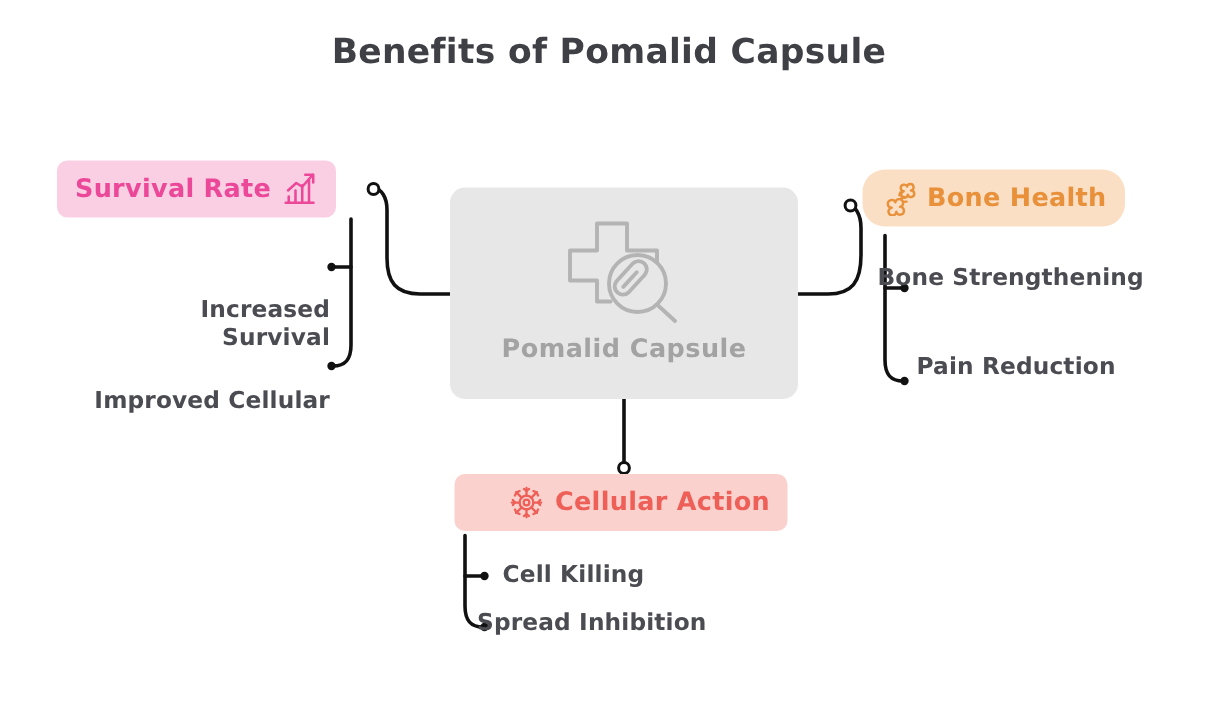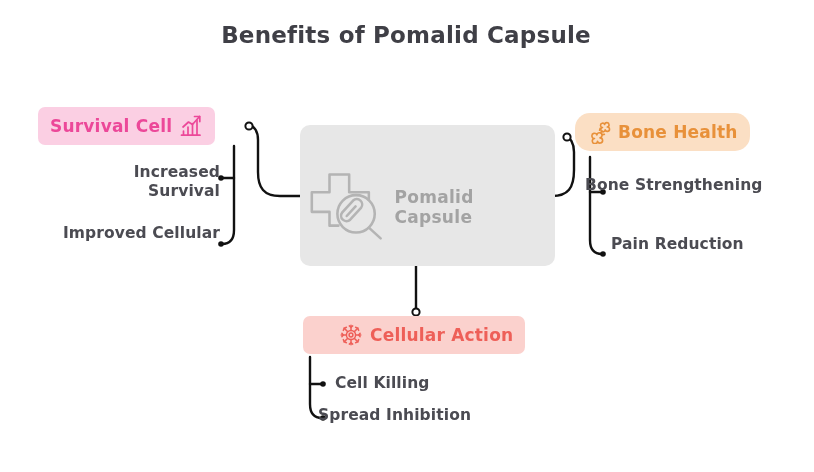--- a/index.html
+++ b/index.html
@@ -45,26 +45,26 @@
     width: 814px;
     height: 472px;
     pointer-events: none;
   }
 
   
   .center-node {
     position: absolute;
     left: 300px;
     top: 125px;
-    width: 255px;
+    width: 232px;
     height: 141px;
     background: #e7e7e7;
     border-radius: 10px;
     display: flex;
-    flex-direction: row;
+    flex-direction: column;
     align-items: center;
     justify-content: flex-start;
     box-sizing: border-box;
     padding-top: 16px;
   }
   .center-icon {
     width: 96px;
     height: 76px;
     display: block;
   }
@@ -130,20 +130,21 @@
     position: absolute;
     font-size: 15.5px;
     font-weight: 700;
     color: #4b4b52;
     line-height: 1.22;
     letter-spacing: 0.1px;
     font-family: "DejaVu Sans", sans-serif;
   }
   .leaf.right-align {
     text-align: right;
+    margin-top: 34px;
   }
 
   
   #leaf-l0 { left: 60px; top: 163px; width: 160px; }
   #leaf-l1 { left: 60px; top: 224px; width: 160px; }
 
   
   #leaf-r0 { left: 585px; top: 176px; width: 180px; }
   #leaf-r1 { left: 611px; top: 235px; width: 180px; }
 
@@ -204,21 +205,21 @@
         <path d="M70,62 L82,73"></path>
 
         <path d="M51,54 L62,42 a5.5,5.5 0 0 0 -8,-7.5 L43,46.5 a5.5,5.5 0 0 0 8,7.5 Z"></path>
         <path d="M47.5,50.2 L56.5,40.5"></path>
       </g>
     </svg>
     <div class="center-label">Pomalid Capsule</div>
   </div>
 
   <div class="pill" id="pill-survival">
-    <span class="pill-label">Survival Cell</span>
+    <span class="pill-label">Survival Rate</span>
     <svg class="pill-icon" viewBox="0 0 24 24">
       <g stroke="#ec4899" stroke-width="1.7" fill="none" stroke-linecap="round" stroke-linejoin="round">
         <path d="M2.5 21.2 H21"></path>
         <path d="M4.5 21 V17"></path>
         <path d="M9 21 V13"></path>
         <path d="M13.5 21 V9.5"></path>
         <path d="M18 21 V6"></path>
         <path d="M4 13 L9.5 8 L13.5 10.5 L20.5 2.5"></path>
         <path d="M15.5 2.5 H20.8 V7.6"></path>
       </g>

